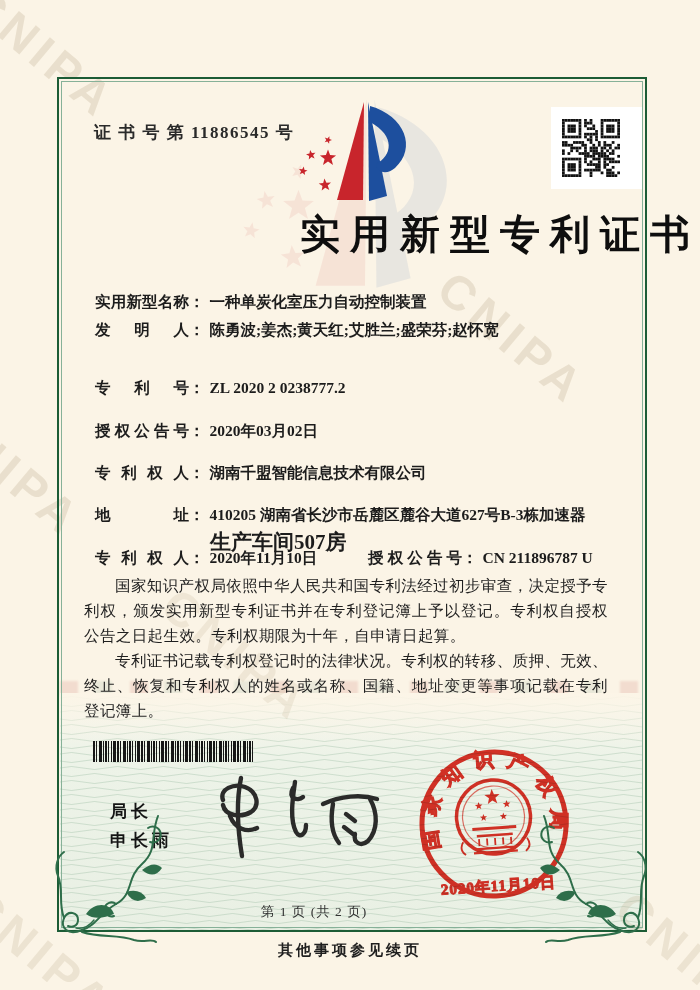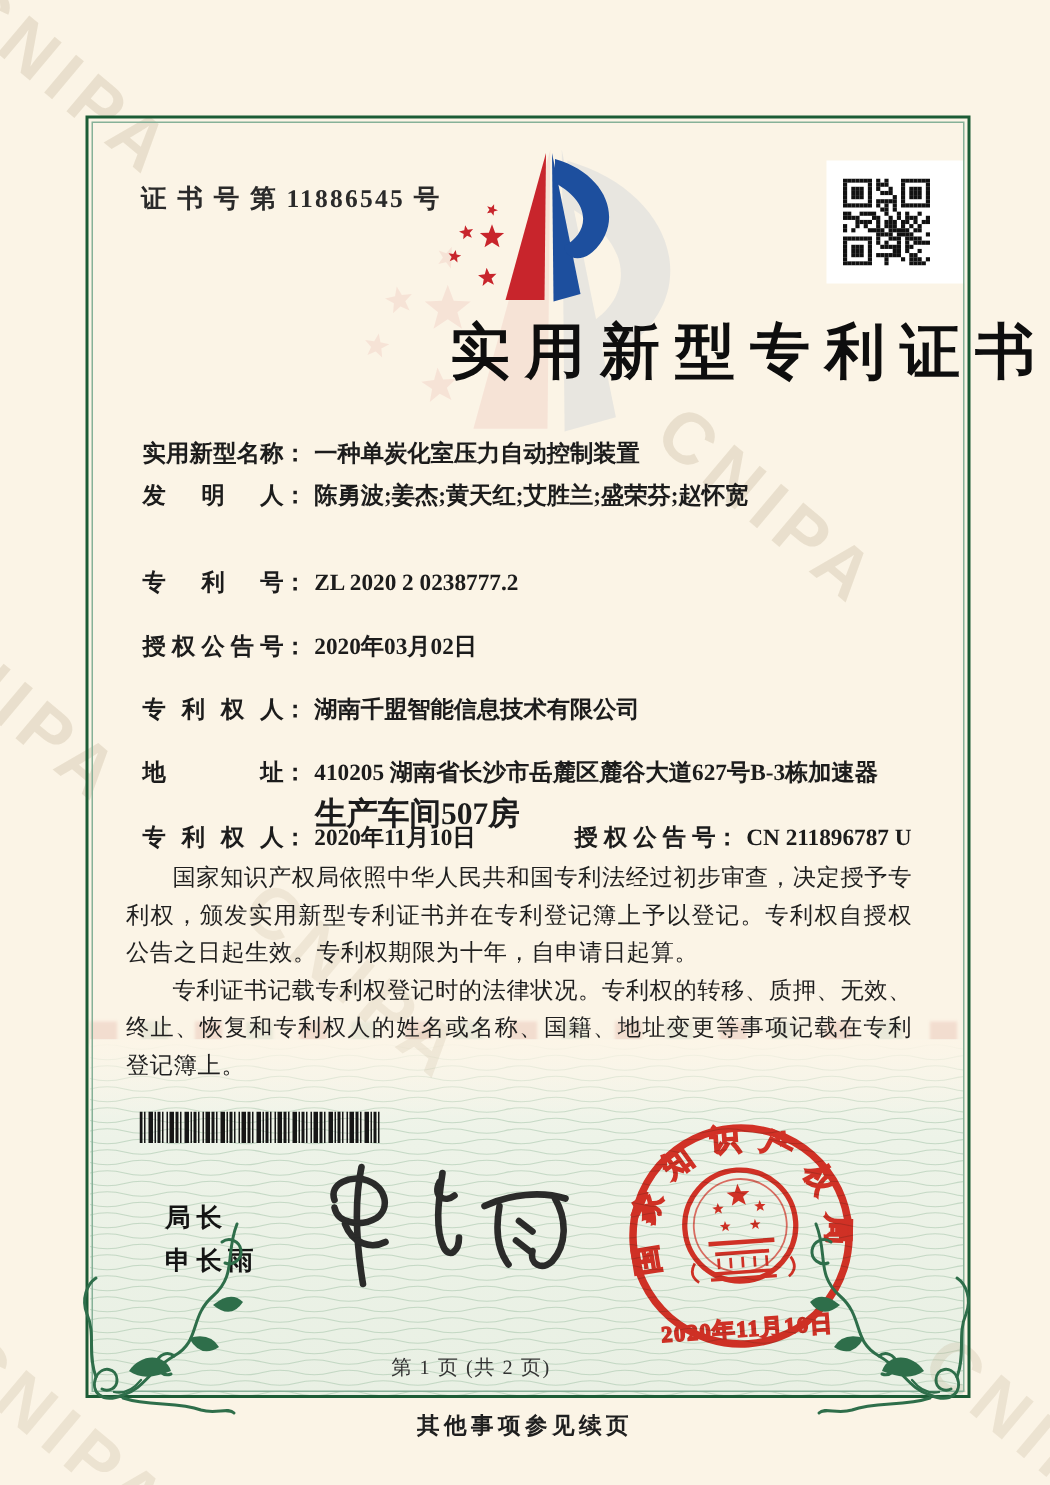--- a/index.html
+++ b/index.html
@@ -391,21 +391,21 @@
 <div class="row" style="top:463px">
   <span class="lab">专利权人</span><span class="col">：</span><span class="val">湖南千盟智能信息技术有限公司</span>
 </div>
 <div class="row" style="top:505px">
   <span class="lab">地址</span><span class="col">：</span><span class="val">410205 湖南省长沙市岳麓区麓谷大道627号B-3栋加速器</span>
 </div>
 <div class="addr2">生产车间507房</div>
 <div class="row" style="top:548px">
   <span class="lab">专利权人</span><span class="col">：</span><span class="val">2020年11月10日</span>
 </div>
-<div class="row" style="left:383px;top:548px">
+<div class="row" style="left:368px;top:548px">
   <span class="lab">授权公告号</span><span class="col">：</span><span class="val">CN 211896787 U</span>
 </div>
 
 <div class="paras">
   <p>国家知识产权局依照中华人民共和国专利法经过初步审查，决定授予专利权，颁发实用新型专利证书并在专利登记簿上予以登记。专利权自授权公告之日起生效。专利权期限为十年，自申请日起算。</p>
   <p>专利证书记载专利权登记时的法律状况。专利权的转移、质押、无效、终止、恢复和专利权人的姓名或名称、国籍、地址变更等事项记载在专利登记簿上。</p>
 </div>
 
 <svg id="barcode" class="barcode" width="164" height="21">
     <rect x="0" y="0" width="2" height="21" fill="#161616"></rect>

